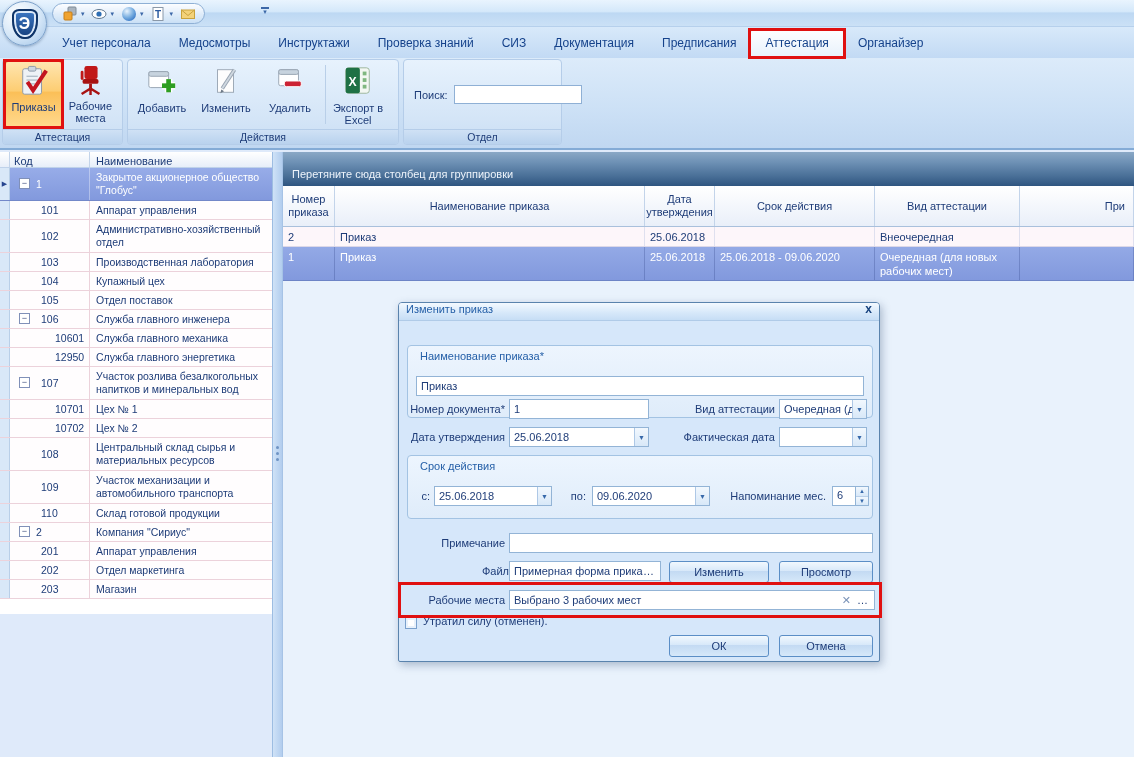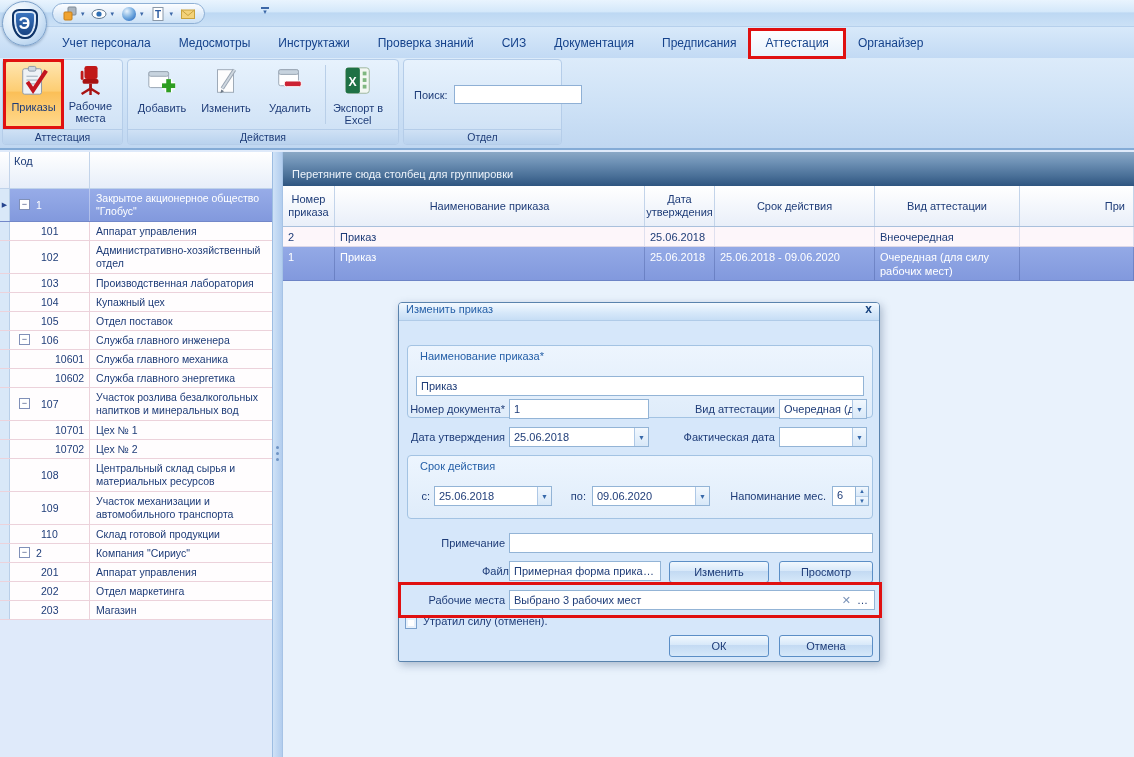--- a/index.html
+++ b/index.html
@@ -60,21 +60,21 @@
   .vsep { width:1px; background:#b9cfe8; margin:4px 3px; }
   .searchrow { display:flex; align-items:center; padding:0 10px; gap:6px; }
   .searchrow input { width:128px; height:19px; border:1px solid #8fb0d5; background:#fff; font-size:11px;
     color:#1e3c78; padding:0 3px; }
 
   
   .content { position:absolute; left:0; top:150px; width:1134px; height:607px; background:#dfeafa; }
 
   
   .treepanel { position:absolute; left:0; top:2px; width:272px; height:462px; background:#fff; }
-  .tree-header { display:flex; height:37px; background:linear-gradient(180deg,#ffffff,#e7eef9);
+  .tree-header { display:flex; height:16px; background:linear-gradient(180deg,#ffffff,#e7eef9);
     border-bottom:1px solid #bfd2ea; }
   .tree-header .h-ind { width:10px; border-right:1px solid #c3d4ea; }
   .tree-header .h-code { width:80px; border-right:1px solid #c3d4ea; padding:3px 0 0 4px; }
   .tree-header .h-name { flex:1; padding:3px 0 0 6px; }
   .tree-row { display:flex; height:19px; background:#fffdfe; border-bottom:1px solid #ecd2db; }
   .tree-row.two { height:33px; }
   .t-ind { width:10px; background:#d9e8f8; border-right:1px solid #b9cfe8; font-size:7px; color:#3c5ca8;
     display:flex; align-items:center; justify-content:center; }
   .t-code { width:80px; border-right:1px solid #ecd2db; position:relative; display:flex; align-items:center;
     font-size:10.5px; }
@@ -319,20 +319,21 @@
     <div class="rgroup-caption">Отдел</div>
   </div>
 </div>
 
 <div class="content">
 
   <div class="treepanel">
     <div class="tree-header">
       <div class="h-ind"></div>
       <div class="h-code">Код</div>
+      <div class="h-name">Наименование</div>
     </div>
     <div id="tree-body">
         <div class="tree-row two sel">
           <div class="t-ind">▶</div>
           <div class="t-code lv0">
             <span class="expander">−</span>
             <span class="codetext">1</span>
           </div>
           <div class="t-name">Закрытое акционерное общество "Глобус"</div>
         </div>
@@ -382,21 +383,21 @@
         <div class="tree-row">
           <div class="t-ind"></div>
           <div class="t-code lv2">
             <span class="codetext">10601</span>
           </div>
           <div class="t-name">Служба главного механика</div>
         </div>
         <div class="tree-row">
           <div class="t-ind"></div>
           <div class="t-code lv2">
-            <span class="codetext">10602</span>
+            <span class="codetext">12950</span>
           </div>
           <div class="t-name">Служба главного энергетика</div>
         </div>
         <div class="tree-row two">
           <div class="t-ind"></div>
           <div class="t-code lv1">
             <span class="expander">−</span>
             <span class="codetext">107</span>
           </div>
           <div class="t-name">Участок розлива безалкогольных напитков и минеральных вод</div>
@@ -495,21 +496,21 @@
           <div class="gc" style="width: 70px;">25.06.2018</div>
           <div class="gc" style="width: 160px;"></div>
           <div class="gc" style="width: 145px;">Внеочередная</div>
           <div class="gc" style="width: 114px;"></div>
         </div>
         <div class="grow sel" style="height: 34px;">
           <div class="gc" style="width: 52px;">1</div>
           <div class="gc" style="width: 310px;">Приказ</div>
           <div class="gc" style="width: 70px;">25.06.2018</div>
           <div class="gc" style="width: 160px;">25.06.2018 - 09.06.2020</div>
-          <div class="gc" style="width: 145px;">Очередная (для силу рабочих мест)</div>
+          <div class="gc" style="width: 145px;">Очередная (для новых рабочих мест)</div>
           <div class="gc" style="width: 114px;"></div>
         </div>
       </div>
   </div>
 </div>
 
 <div class="dialog">
   <div class="dlg-title">
     <span>Изменить приказ</span>
     <span class="dlg-close">x</span>

